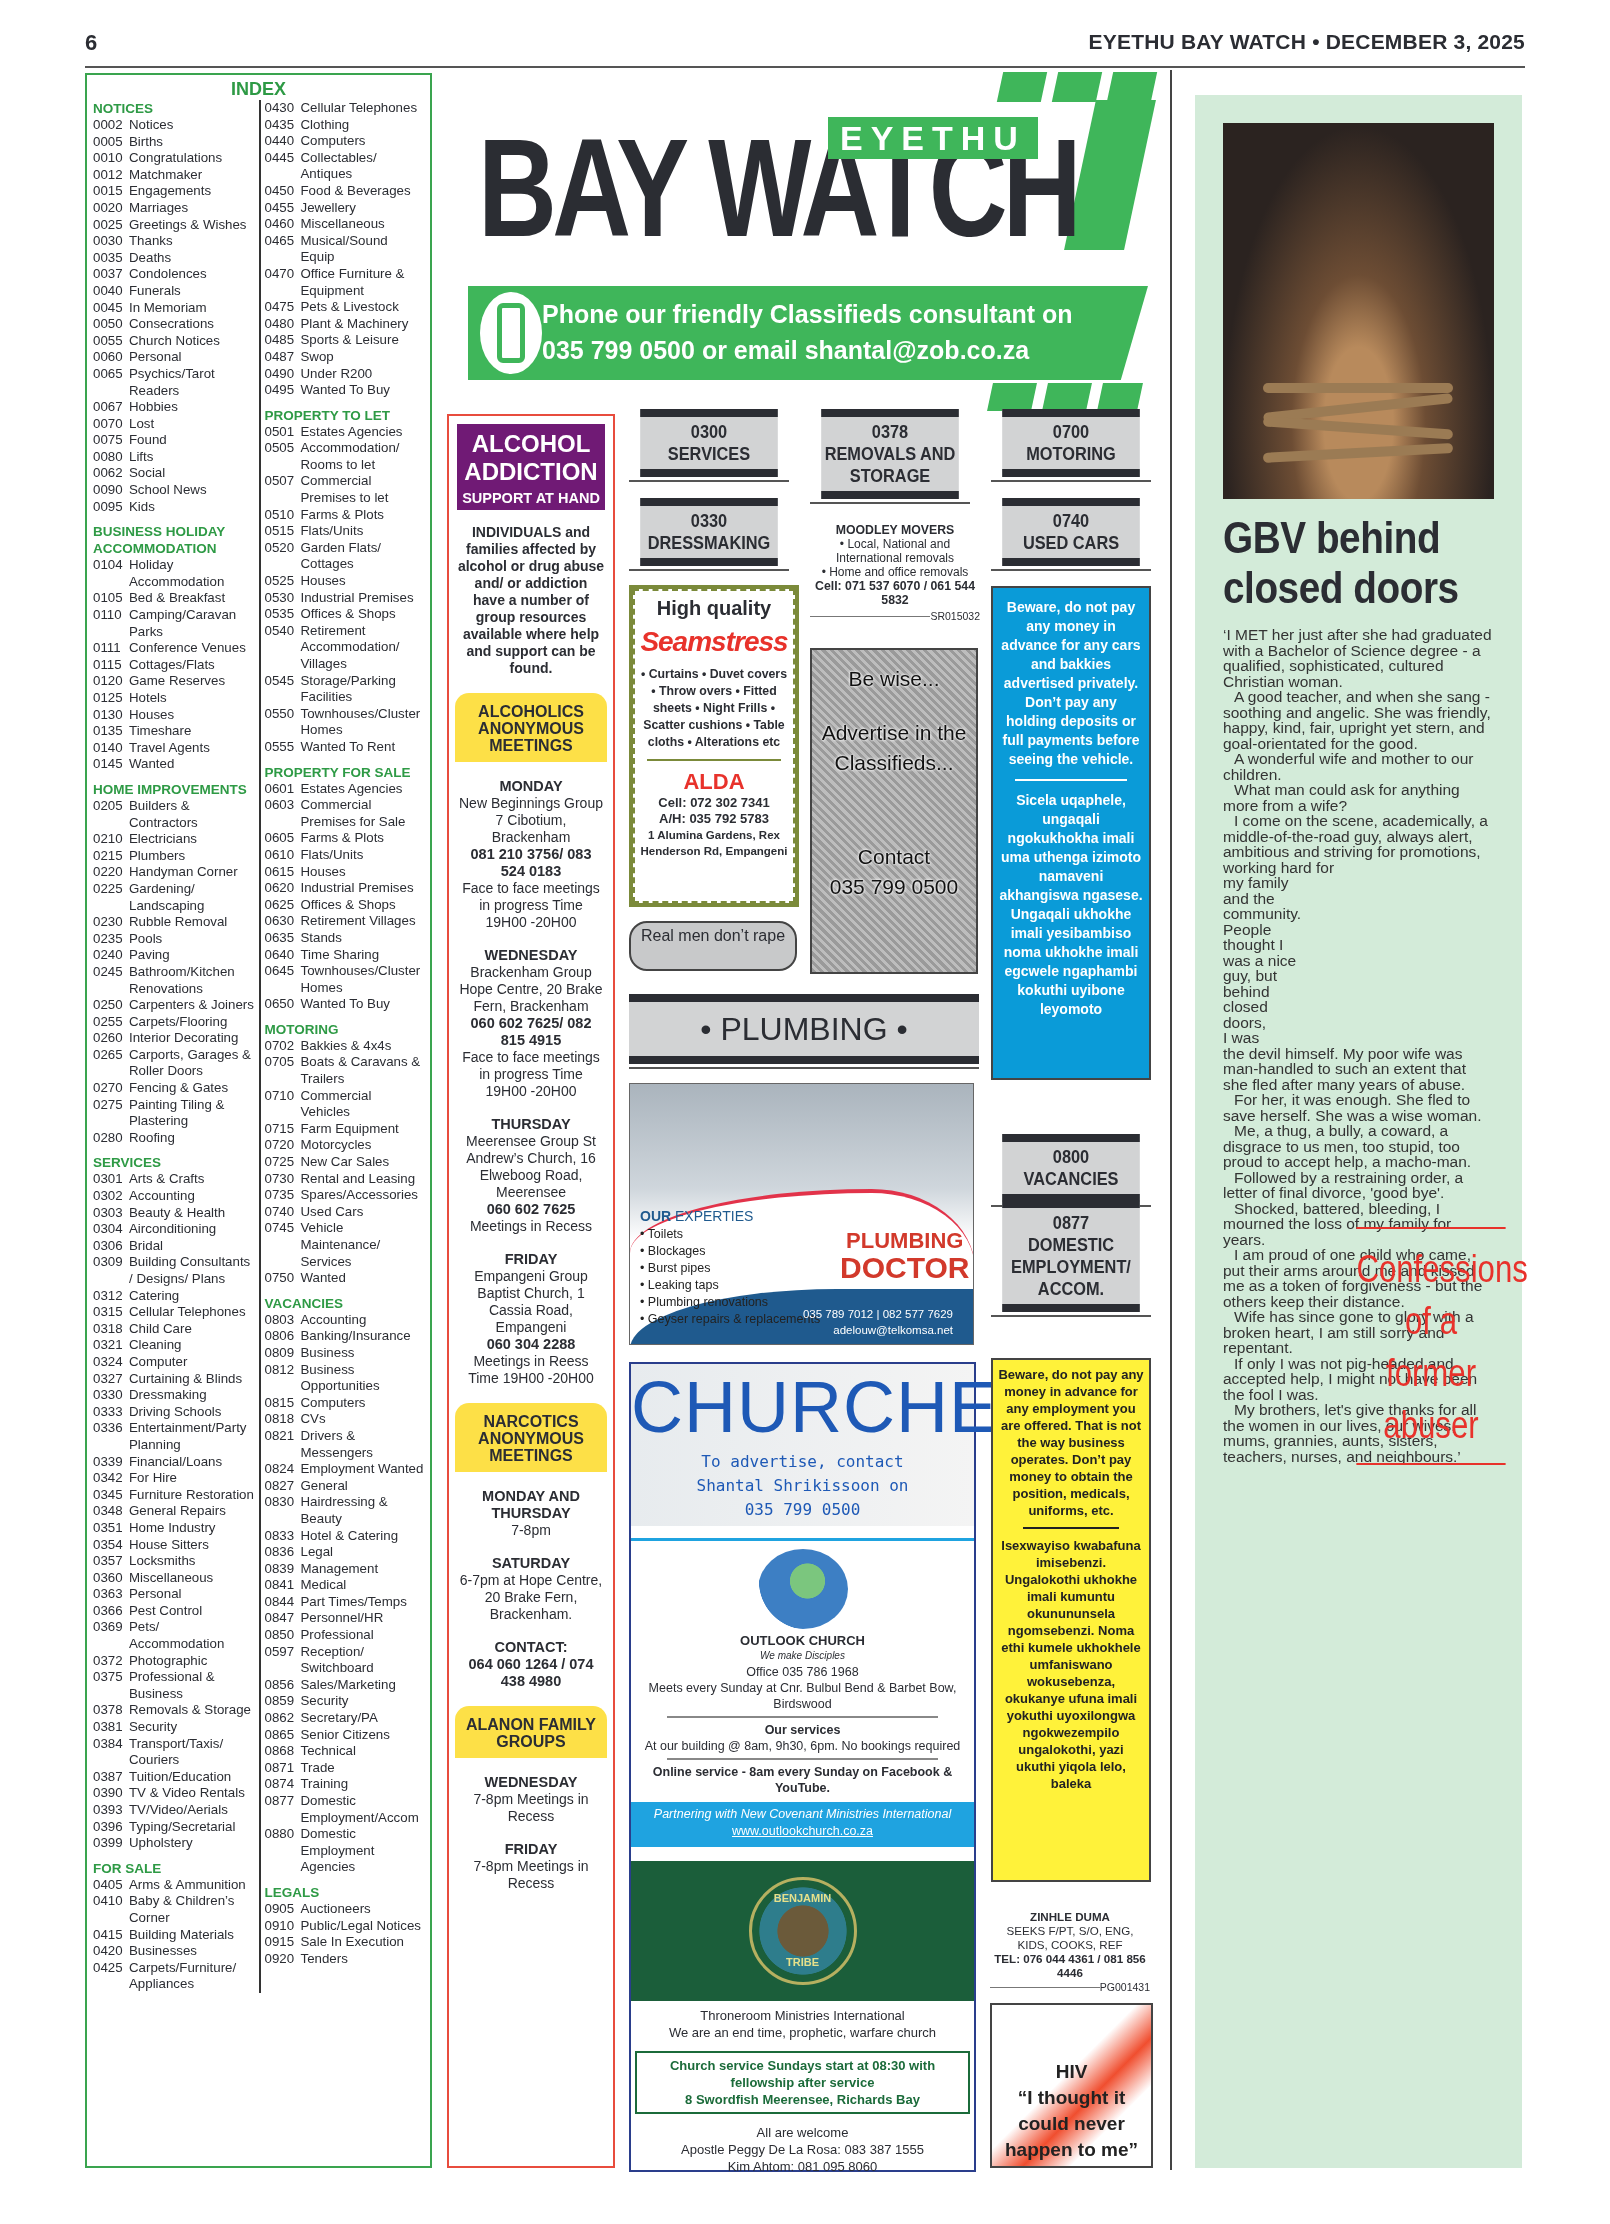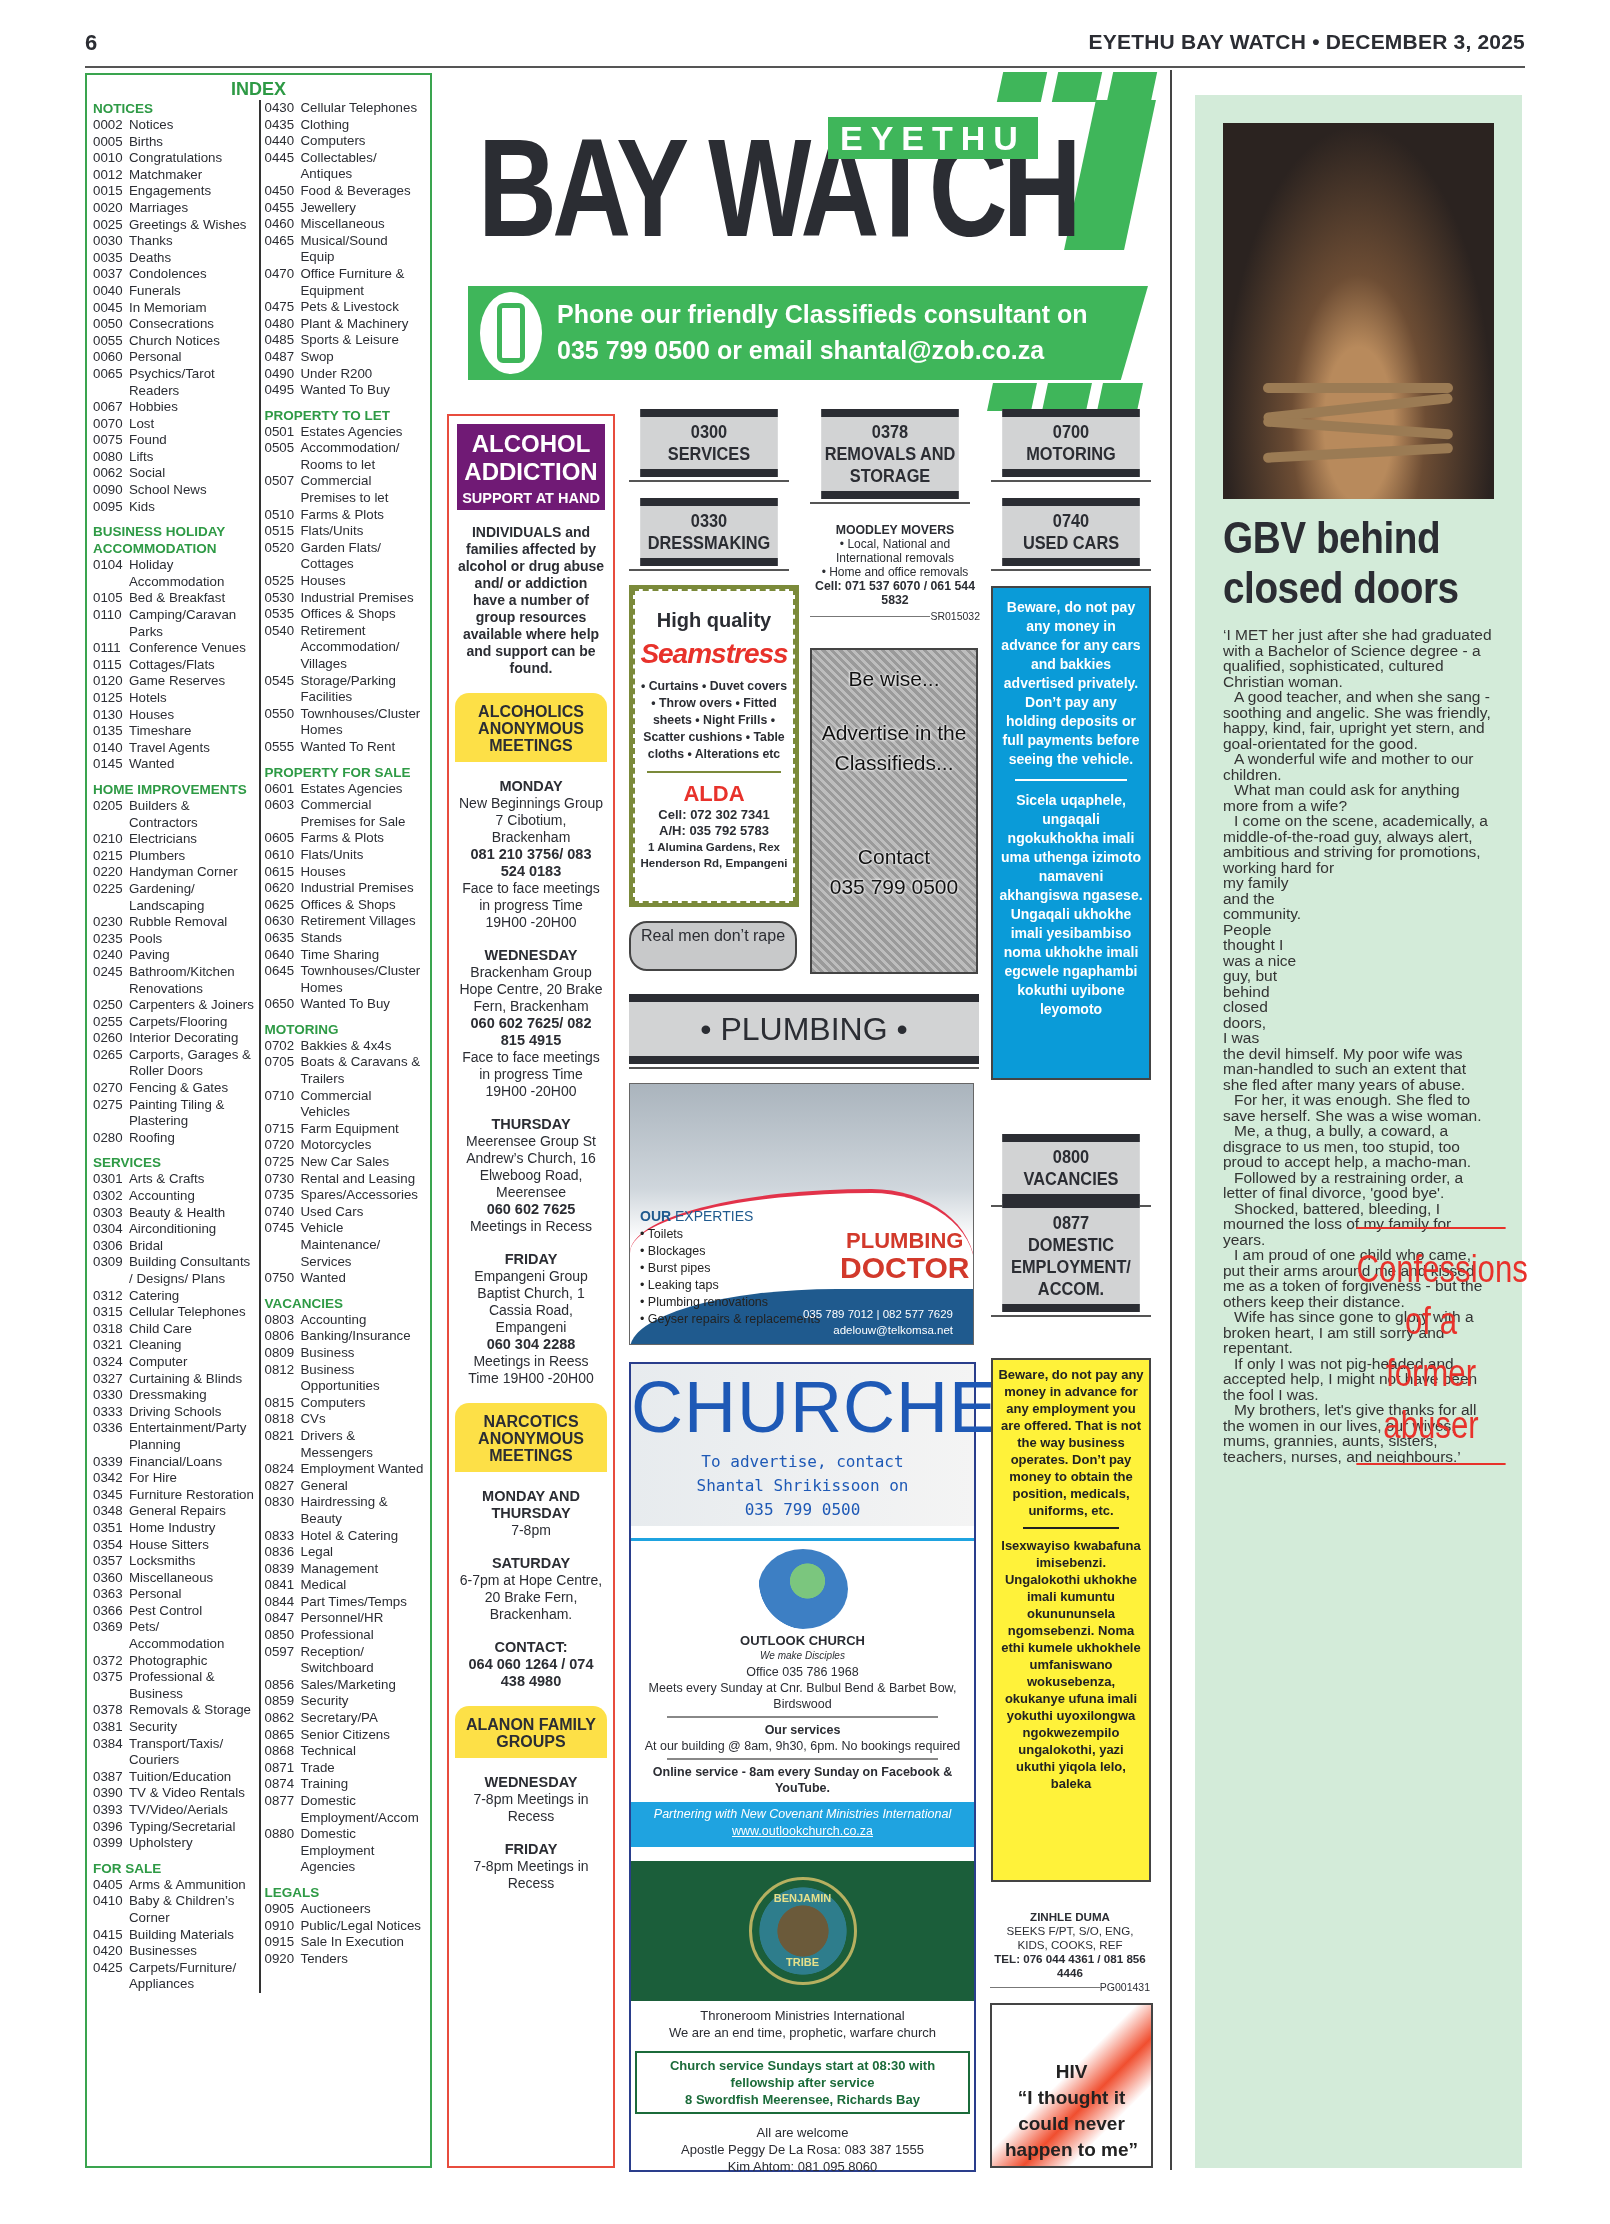--- a/index.html
+++ b/index.html
@@ -24,41 +24,41 @@
   .idx-code { width: 36px; flex: none; }
   .idx-label { flex: 1; }
   .logo-bay { left: 478px; top: 118px; font-family: "Liberation Sans", sans-serif; font-weight: 900; font-size: 140px; line-height: 140px; letter-spacing: -6px; color: #2b2d33; transform: scaleX(0.78); transform-origin: left top; }
   .logo-eyethu-bg { left: 828px; top: 117px; width: 210px; height: 42px; background: #3fb65a; }
   .logo-eyethu { left: 840px; top: 117px; font-size: 34px; font-weight: bold; letter-spacing: 8px; color: #fff; line-height: 42px; }
   .stripe { background: #3fb65a; transform: skewX(-12deg); }
 
   .phone-banner { left: 468px; top: 286px; width: 680px; height: 94px; background: #3fb65a; clip-path: polygon(0 0, 100% 0, 96% 100%, 0 100%); }
   .phone-circle { left: 480px; top: 292px; width: 62px; height: 82px; border-radius: 50%; background: #fff; }
   .phone-icon { left: 497px; top: 303px; width: 28px; height: 60px; border: 5px solid #3fb65a; border-radius: 6px; }
-  .phone-text { left: 557px; top: 296px; color: #fff; font-weight: bold; font-size: 25px; line-height: 36px; }
+  .phone-text { left: 542px; top: 296px; color: #fff; font-weight: bold; font-size: 25px; line-height: 36px; }
 
   
   .alcohol { left: 447px; top: 414px; width: 168px; height: 1754px; border: 2px solid #e84c3d; text-align: center; padding: 8px 8px; }
   .alc-title { background: #701a75; color: #fff; padding: 6px 2px 4px; }
   .alc-title .t1 { font-size: 24px; font-weight: 900; line-height: 28px; }
   .alc-title .t2 { font-size: 14.5px; font-weight: bold; margin-top: 4px; }
   .alc-intro { font-size: 14px; font-weight: bold; line-height: 17px; margin-top: 14px; }
   .alc-section { background: #fde047; border-radius: 14px 14px 0 0; margin: 16px -2px 0; padding: 10px 4px 8px; font-size: 16px; font-weight: bold; line-height: 17px; }
   .alc-meeting { margin-top: 16px; font-size: 14px; line-height: 17px; }
   .alc-day { font-weight: bold; font-size: 14.5px; }
   .alc-phone { font-weight: bold; font-size: 14.5px; }
 
   
   .sec-head { background: #d2d3d4; border-top: 8px solid #2b2d33; border-bottom: 8px solid #2b2d33; text-align: center; font-family: "Liberation Sans", sans-serif; font-weight: bold; font-size: 19px; line-height: 22px; padding: 4px 2px; transform: scaleX(0.86); transform-origin: center; }
   .sec-under { height: 2px; background: #555; margin-top: 3px; }
 
   
   .seam { left: 629px; top: 585px; width: 170px; height: 322px; background: #7b8a3a; padding: 4px; }
   .seam-inner { background: #fff; width: 100%; height: 100%; border: 2px dashed #7b8a3a; text-align: center; padding: 6px 4px; }
-  .seam-hq { font-size: 20px; font-weight: bold; margin-top: 12px; }
+  .seam-hq { font-size: 20px; font-weight: bold; }
   .seam-name { font-size: 28px; font-weight: bold; color: #e8322b; margin-top: 6px; font-style: italic; letter-spacing: -1px; }
   .seam-list { font-size: 12.3px; font-weight: bold; line-height: 17px; margin-top: 8px; }
   .seam-div { height: 2px; background: #7b8a3a; margin: 8px 8px; }
   .seam-alda { font-size: 22px; font-weight: 900; color: #e8322b; }
   .seam-cell { font-size: 13px; font-weight: bold; line-height: 16px; }
   .seam-addr { font-size: 11.5px; font-weight: bold; line-height: 16px; }
 
   .realmen { left: 629px; top: 921px; width: 168px; height: 50px; background: #c8c9ca; border: 2px solid #444; border-radius: 18px; text-align: center; font-size: 16px; line-height: 22px; padding-top: 2px; }
 
   

